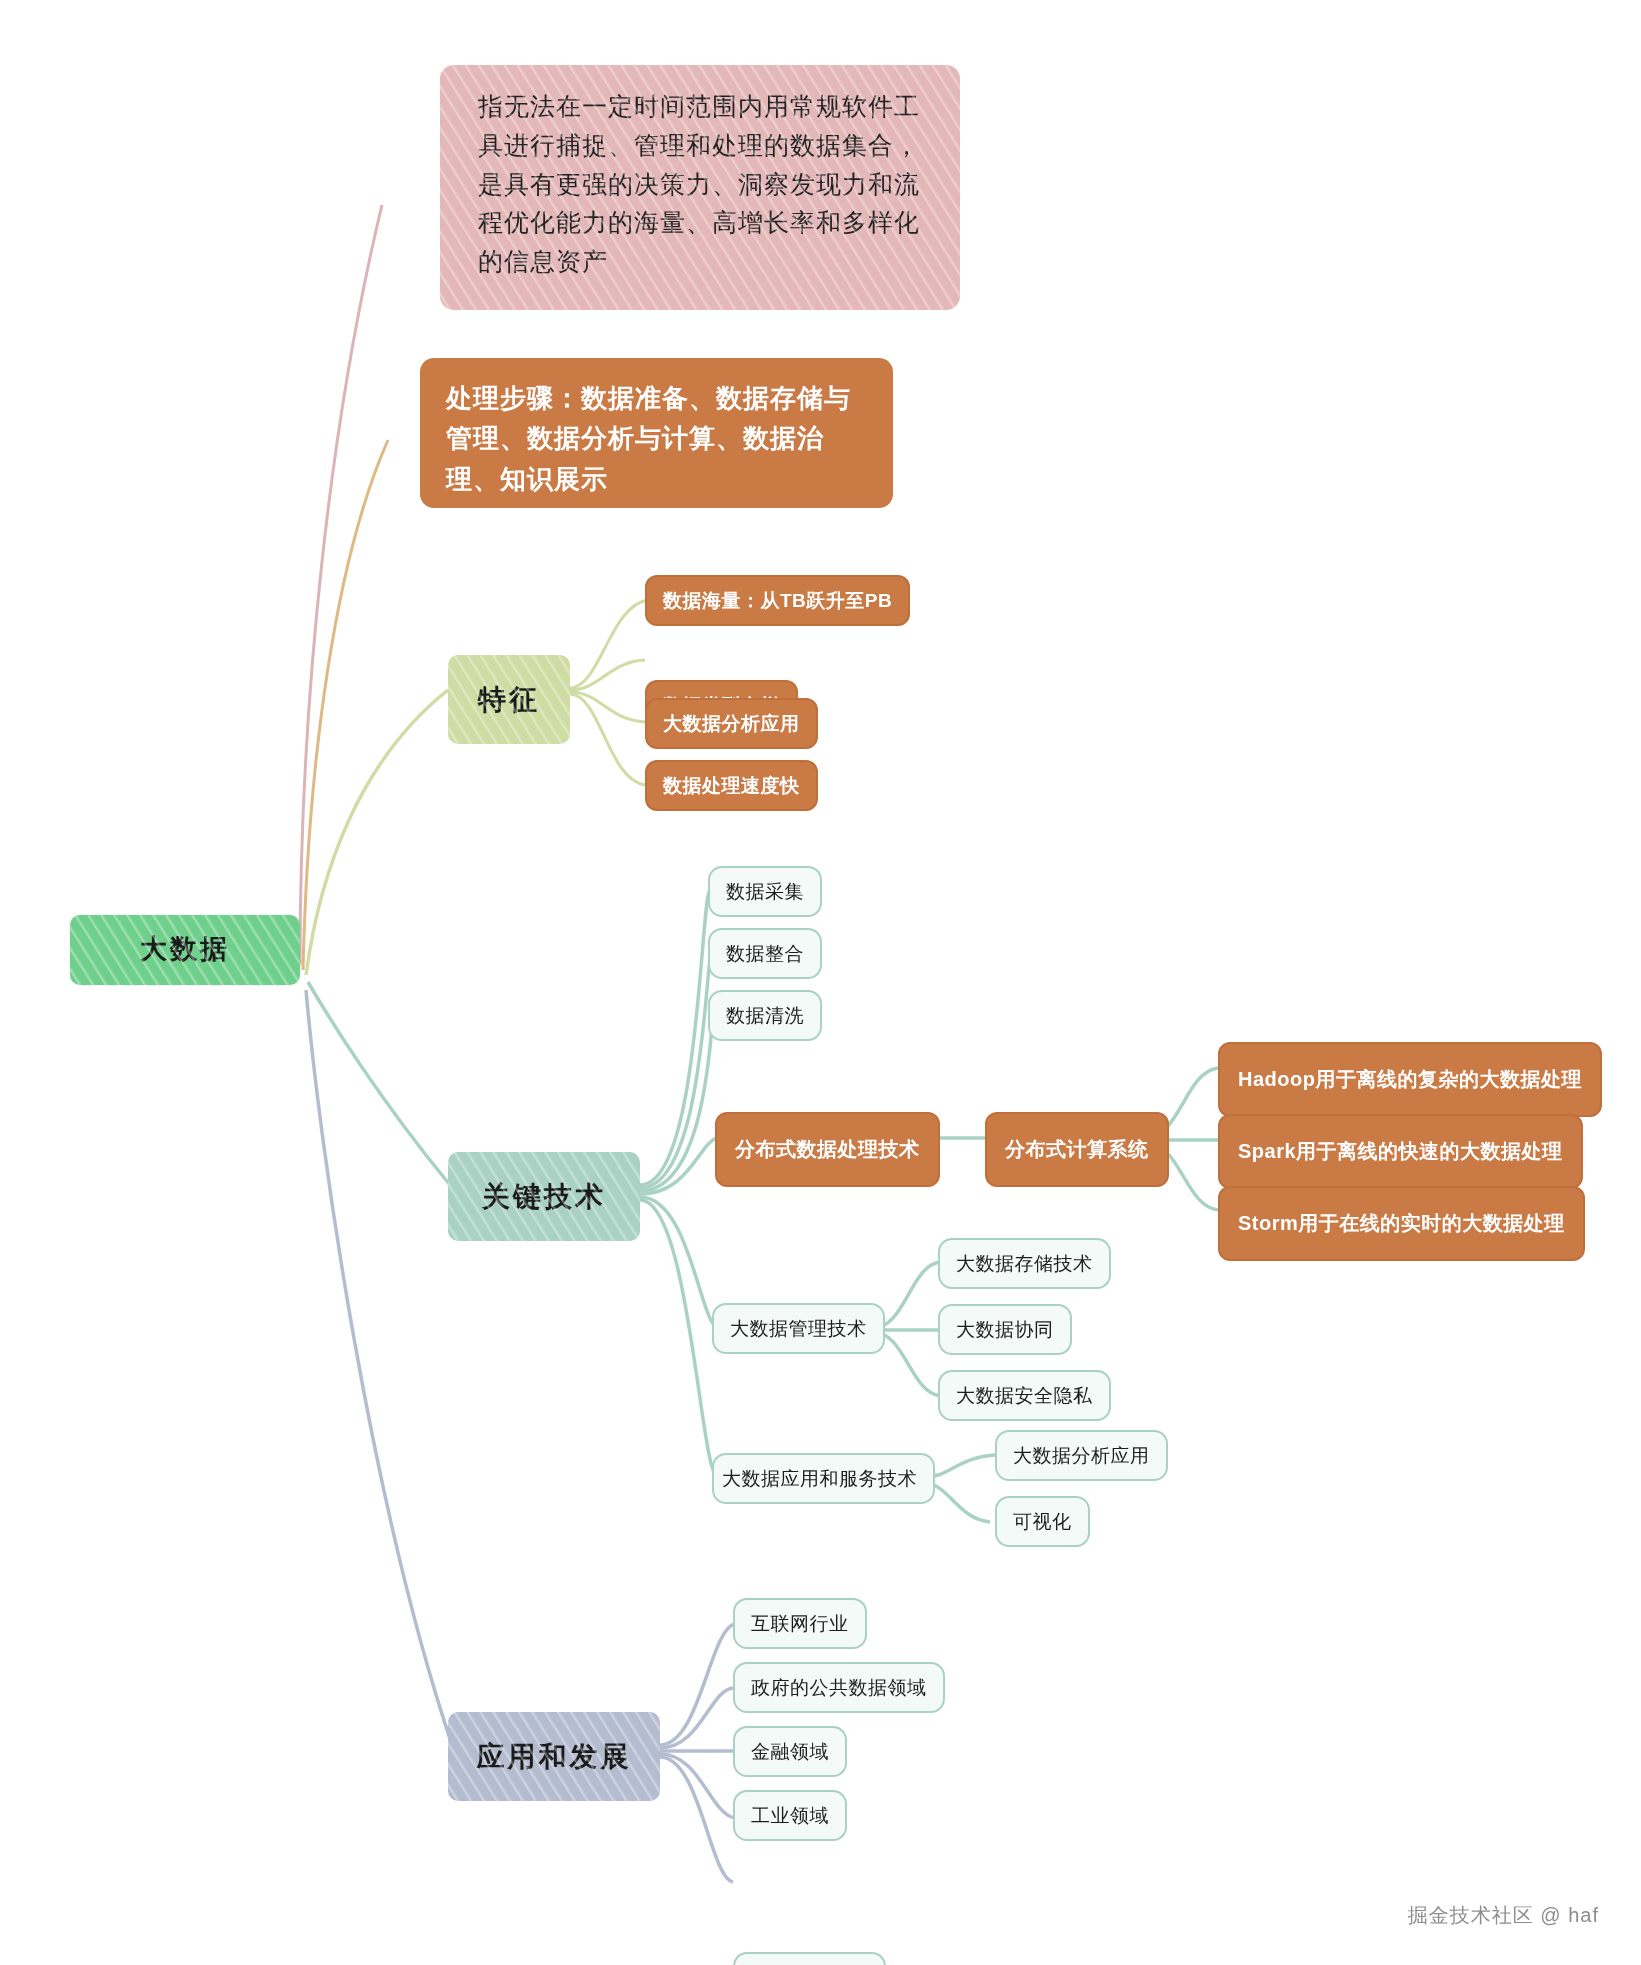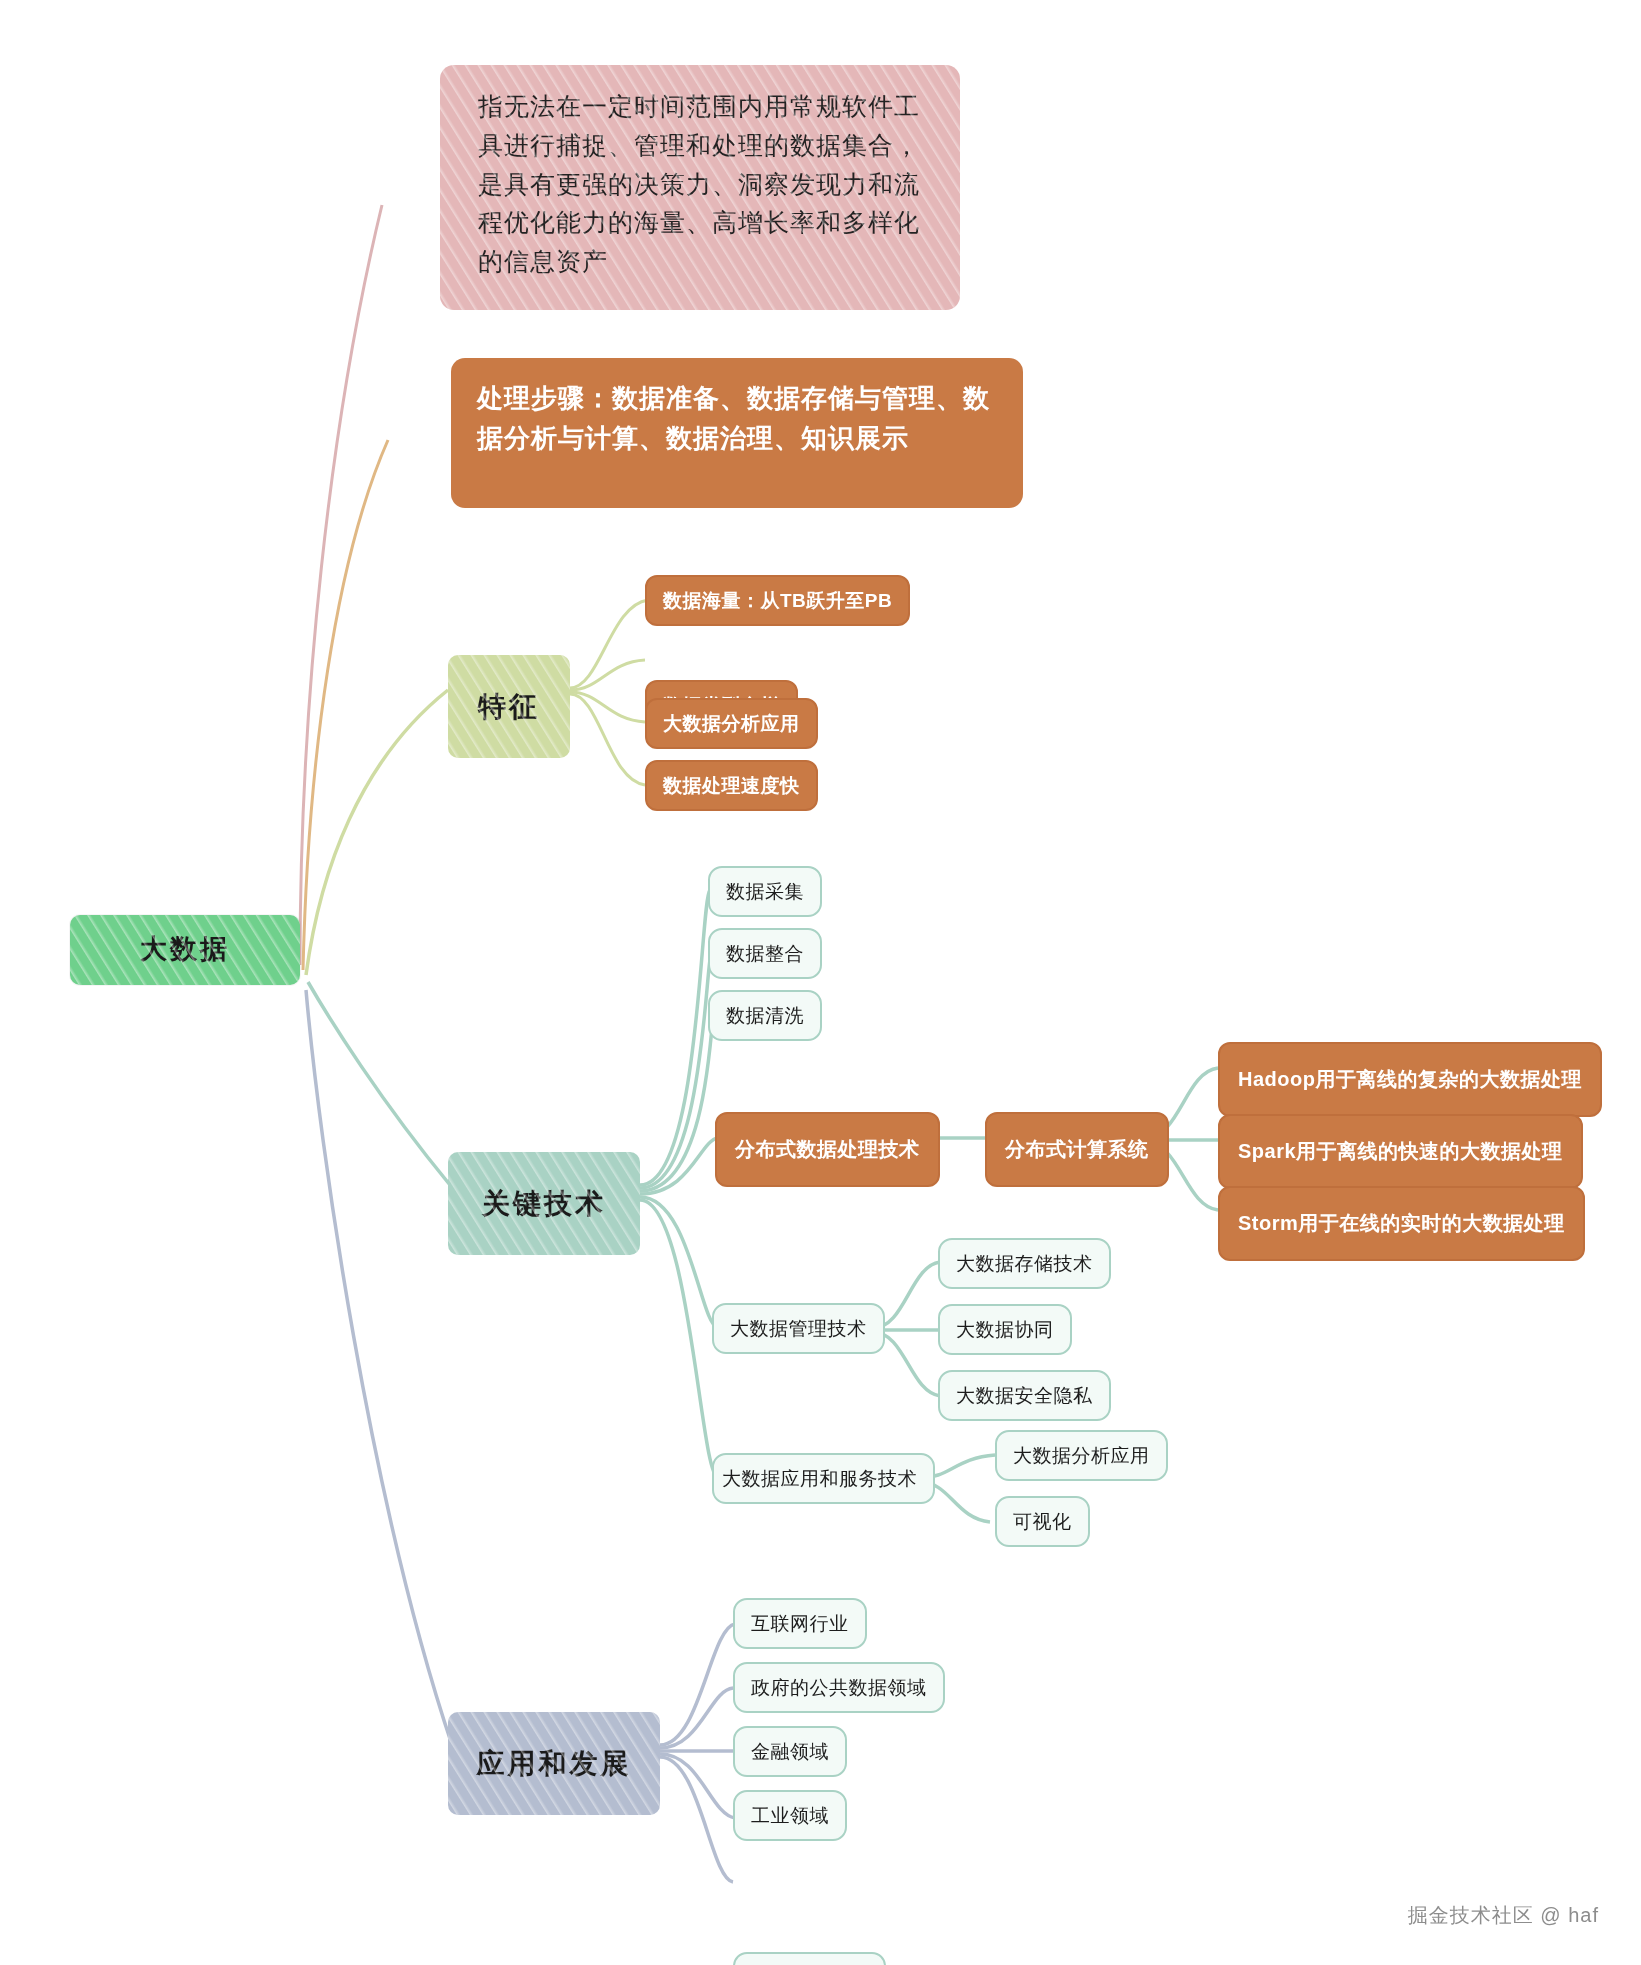--- a/index.html
+++ b/index.html
@@ -87,21 +87,21 @@
     align-items: flex-start;
     letter-spacing: 1px;
   }
 
   
   .branch {
     font-size: 28px;
     font-weight: bold;
     color: #1a1a1a;
     border-radius: 10px;
-    padding: 30px 22px;
+    padding: 23px 22px;
     justify-content: center;
     letter-spacing: 3px;
   }
   .branch-green  { background: #cfdca3; }
   .branch-teal   { background: #a9d2c4; }
   .branch-blue   { background: #b4bdd0; }
 
   
   .pill {
     border-radius: 12px;
@@ -190,21 +190,21 @@
     <path d="M660 1748 C 700 1748, 710 1690, 733 1688" stroke="#b4bdd0" stroke-width="3.5" fill="none"></path>
     <path d="M660 1751 L 735 1751" stroke="#b4bdd0" stroke-width="3.5" fill="none"></path>
     <path d="M660 1754 C 700 1754, 710 1814, 735 1818" stroke="#b4bdd0" stroke-width="3.5" fill="none"></path>
     <path d="M660 1757 C 700 1757, 710 1878, 733 1882" stroke="#b4bdd0" stroke-width="3.5" fill="none"></path>
   </svg>
 
   <div class="node root sketch" style="left:70px; top:915px; width:230px;">大数据</div>
 
   <div class="node note-pink sketch" style="left:440px; top:65px; width:520px; height:245px;">指无法在一定时间范围内用常规软件工具进行捕捉、管理和处理的数据集合，是具有更强的决策力、洞察发现力和流程优化能力的海量、高增长率和多样化的信息资产</div>
 
-  <div class="node note-orange" style="left:451px; top:358px; width:572px; height:150px;">处理步骤：数据准备、数据存储与管理、数据分析与计算、数据治理、知识展示</div>
+  <div class="node note-orange" style="left:420px; top:358px; width:473px; height:150px;">处理步骤：数据准备、数据存储与管理、数据分析与计算、数据治理、知识展示</div>
 
   <div class="node branch branch-green sketch" style="left:448px; top:655px; width:122px;">特征</div>
 
   <div class="node pill pill-orange" style="left:645px; top:575px;">数据海量：从TB跃升至PB</div>
   <div class="node pill pill-orange" style="left:645px; top:636px;margin-top:44px;">数据类型多样</div>
   <div class="node pill pill-orange" style="left:645px; top:698px;">大数据分析应用</div>
   <div class="node pill pill-orange" style="left:645px; top:760px;">数据处理速度快</div>
 
   <div class="node branch branch-teal sketch" style="left:448px; top:1152px; width:192px;">关键技术</div>
 

